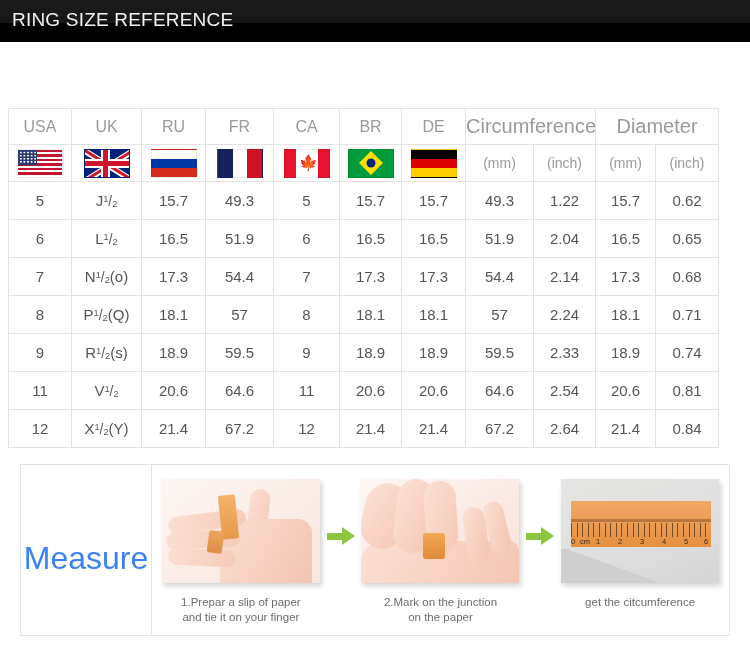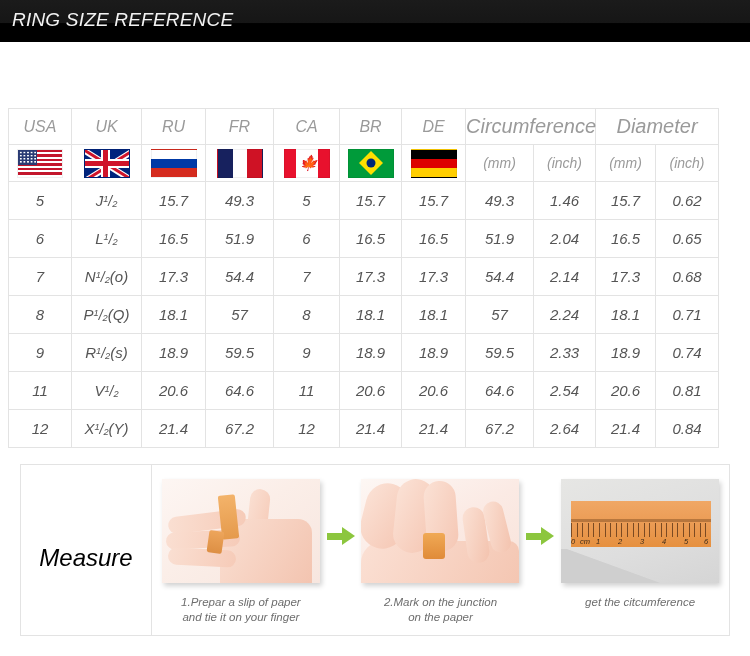--- a/index.html
+++ b/index.html
@@ -2,21 +2,21 @@
 <html><head>
 <meta charset="utf-8">
 <style>
   html,body{margin:0;padding:0;}
   body{
     width:750px;height:656px;
     background:#ffffff;
     font-family:"Liberation Sans","DejaVu Sans",sans-serif;
     overflow:hidden;
   }
-  .page{position:relative;width:750px;height:656px;font-style:italic;}
+  .page{position:relative;width:750px;height:656px;}
 
   
   .banner{
     position:absolute;left:0;top:0;width:750px;height:42px;
     background:linear-gradient(180deg,#1b1b1b 0%,#161616 55%,#000000 56%,#000000 100%);
     overflow:hidden;
   }
   .banner-title{
     position:absolute;left:12px;top:9px;
     color:#f2f2f2;font-size:19px;letter-spacing:.2px;
@@ -103,21 +103,21 @@
   .flag-br .globe{position:absolute;left:50%;top:50%;transform:translate(-50%,-50%);
     width:9px;height:9px;border-radius:50%;background:#002776;}
   
   .flag-de{background:linear-gradient(180deg,#000000 0 33.3%,#dd0000 33.3% 66.6%,#ffce00 66.6% 100%);}
 
   
   .measure-wrap{position:absolute;left:20px;top:464px;width:710px;height:172px;
     border:1px solid #e3e3e3;box-sizing:border-box;display:flex;}
   .measure-label-cell{width:131px;border-right:1px solid #e3e3e3;
     display:flex;align-items:center;justify-content:center;box-sizing:border-box;}
-  .measure-label{color:#000000;font-size:24px;margin-top:16px;}
+  .measure-label{color:#3b82f6;font-size:32px;margin-top:16px;}
   .steps{flex:1;display:flex;align-items:flex-start;justify-content:space-around;
     padding:14px 6px 0 6px;box-sizing:border-box;}
   .step{width:160px;display:flex;flex-direction:column;align-items:center;}
   .photo{width:158px;height:104px;box-shadow:2px 3px 5px rgba(0,0,0,.18);
     position:relative;overflow:hidden;background:#fbf7f5;}
   .cap{margin-top:12px;text-align:center;color:#6d6d6d;font-size:11.5px;line-height:15px;}
   .arrow{align-self:flex-start;margin-top:48px;width:28px;height:18px;position:relative;flex:0 0 auto;}
   .arrow .shaft{position:absolute;left:0;top:6px;width:17px;height:7px;background:#8cc63e;}
   .arrow .head{position:absolute;left:15px;top:0;width:0;height:0;
     border-top:9px solid transparent;border-bottom:9px solid transparent;border-left:13px solid #8cc63e;}
@@ -239,21 +239,21 @@
 
         <tr class="drow">
           <td>5</td>
           <td><span class="frac"><span>J</span><sup>1</sup><span class="sl">/</span><sub>2</sub><span></span></span></td>
           <td>15.7</td>
           <td>49.3</td>
           <td>5</td>
           <td>15.7</td>
           <td>15.7</td>
           <td>49.3</td>
-          <td>1.46</td>
+          <td>1.22</td>
           <td>15.7</td>
           <td>0.62</td>
         </tr>
         <tr class="drow">
           <td>6</td>
           <td><span class="frac"><span>L</span><sup>1</sup><span class="sl">/</span><sub>2</sub><span></span></span></td>
           <td>16.5</td>
           <td>51.9</td>
           <td>6</td>
           <td>16.5</td>

